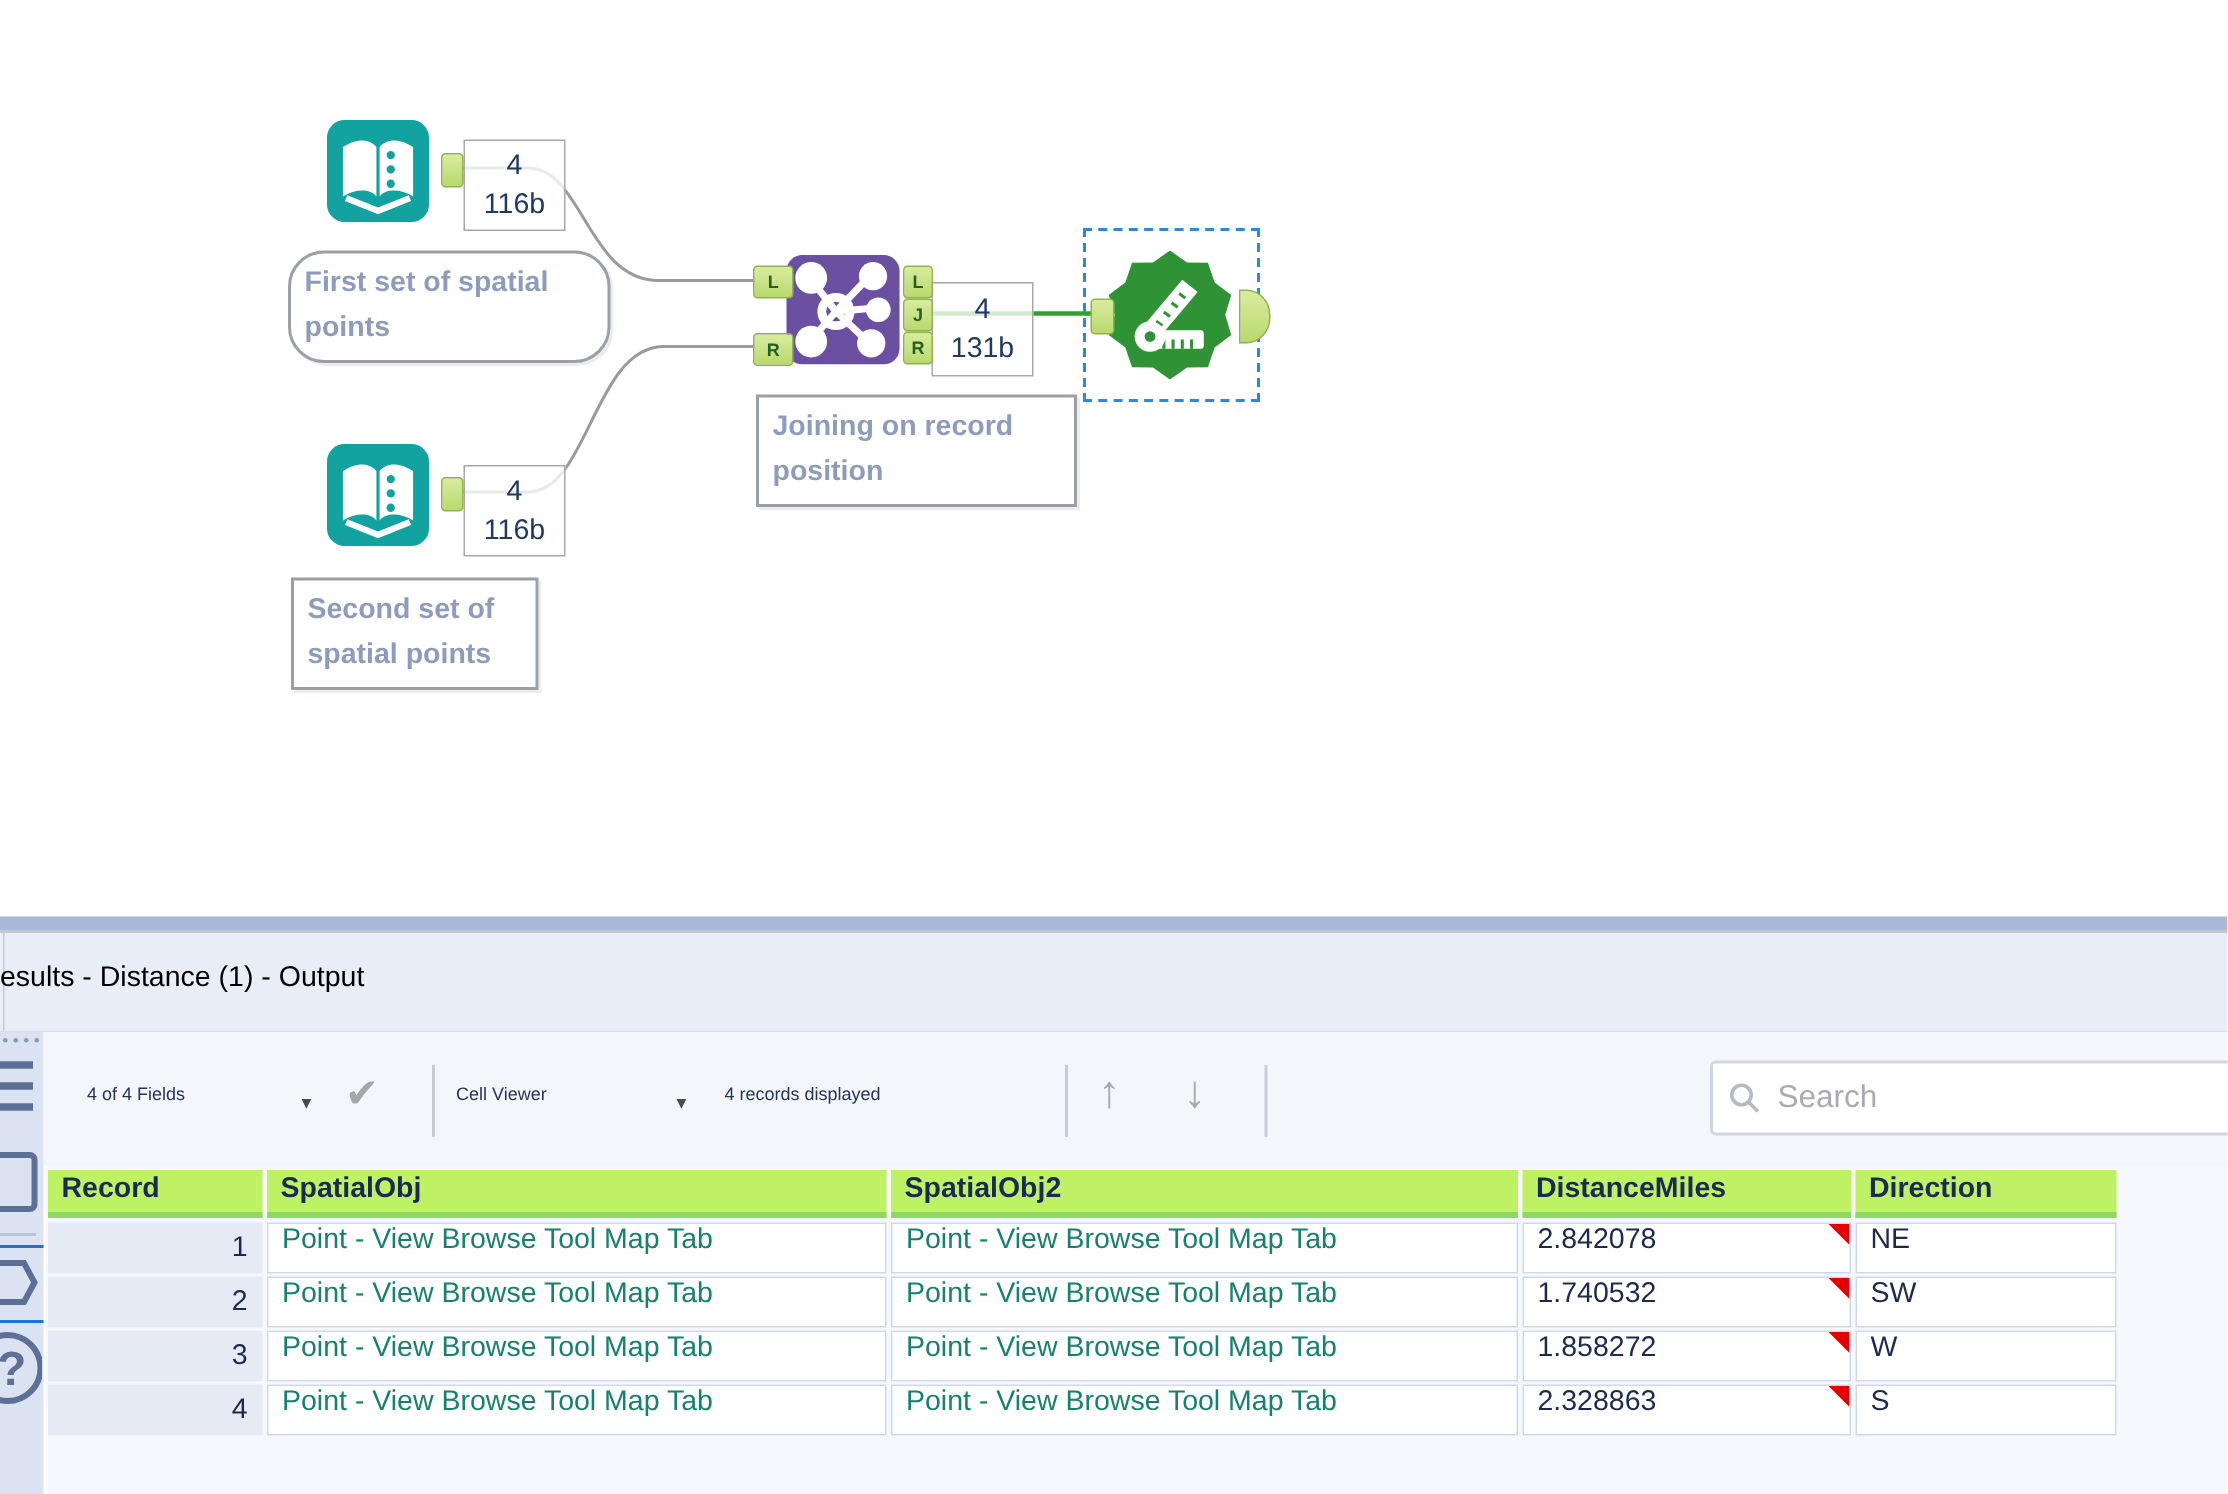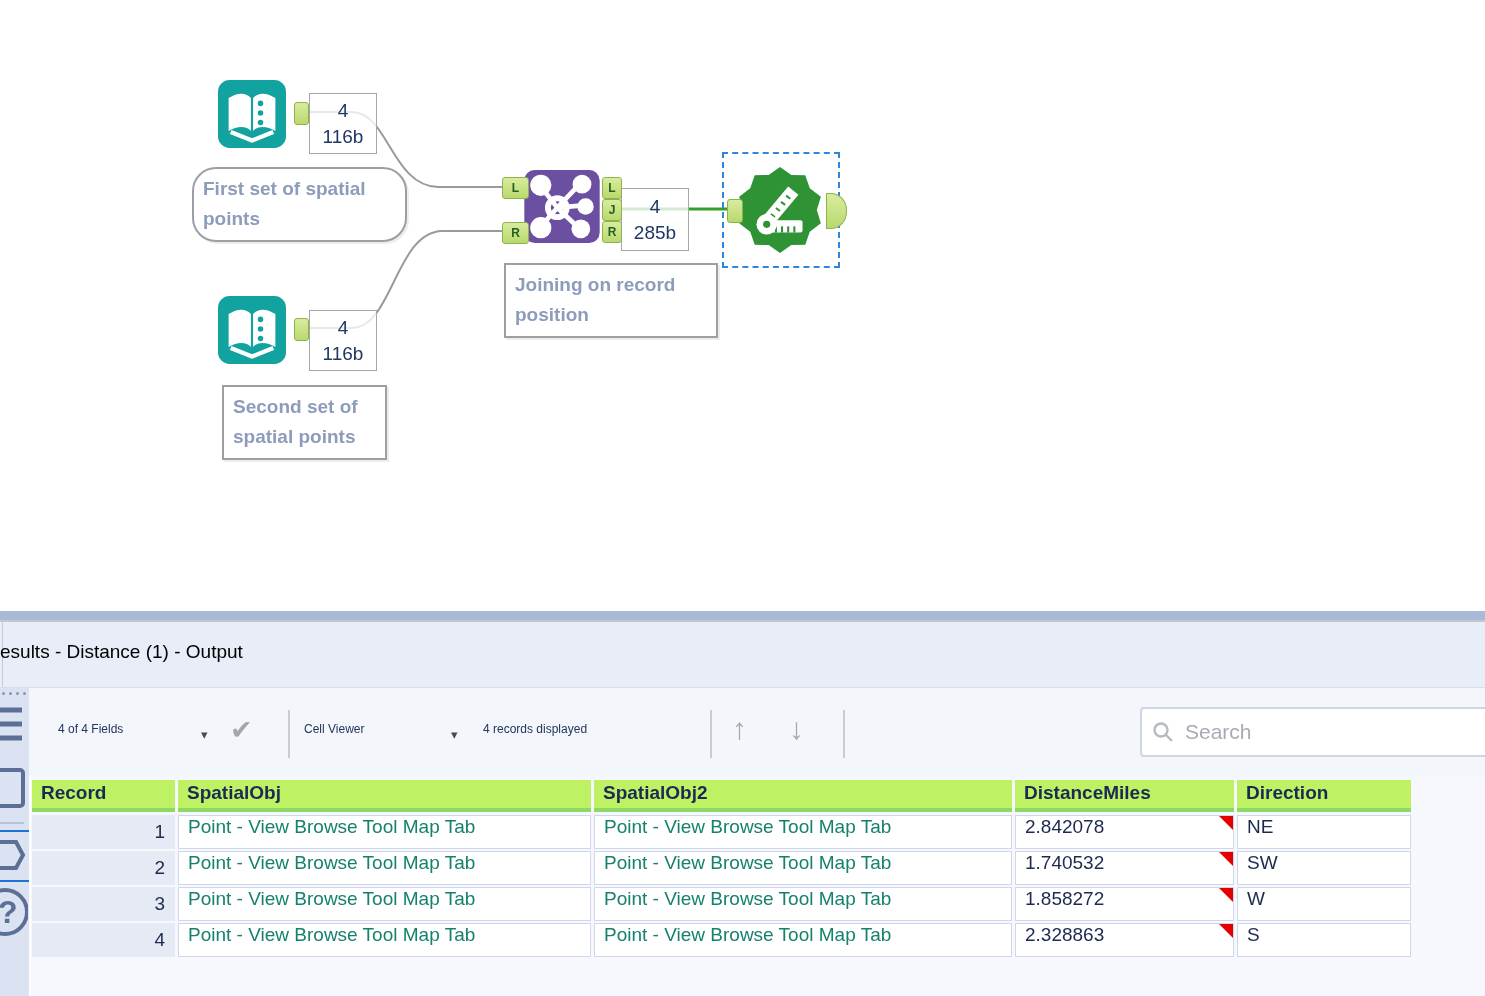--- a/index.html
+++ b/index.html
@@ -104,21 +104,21 @@
       <path d="M12 49 L32 57 L52 49" fill="none" stroke="#ffffff" stroke-width="4" stroke-linejoin="round"></path>
       <circle cx="40" cy="22" r="2.6" fill="#12a2a0"></circle>
       <circle cx="40" cy="31" r="2.6" fill="#12a2a0"></circle>
       <circle cx="40" cy="40" r="2.6" fill="#12a2a0"></circle>
     </svg>
     <div class="anchor" style="left:294px;top:318px;width:13px;height:21px"></div>
     <div class="ann-box" style="left:309px;top:310px;width:66px;height:59px">
       <span>4</span>
       <span>116b</span>
     </div>
-    <div class="label-box" style="left:194px;top:385px;width:143px;margin-left:28px;">Second set of spatial points</div>
+    <div class="label-box" style="left:194px;top:385px;width:143px;">Second set of spatial points</div>
 
     <div class="anchor" style="left:502px;top:177px;width:25px;height:20px">L</div>
     <div class="anchor" style="left:502px;top:222px;width:25px;height:20px">R</div>
     <svg class="tool-icon" style="left:524px;top:170px" width="76" height="73" viewBox="0 0 64 62">
       <rect x="0" y="0" width="64" height="62" rx="9" fill="#6b4fa0"></rect>
       <g stroke="#ffffff" stroke-width="4">
         <line x1="28" y1="32" x2="14" y2="14"></line>
           <line x1="28" y1="32" x2="47" y2="12"></line>
         <line x1="28" y1="32" x2="50" y2="30"></line>
           <line x1="28" y1="32" x2="46" y2="49"></line>
@@ -129,21 +129,21 @@
       <circle cx="14" cy="49" r="9" fill="#ffffff"></circle>
       <circle cx="48" cy="50" r="8" fill="#ffffff"></circle>
       <circle cx="52" cy="31" r="7" fill="#ffffff"></circle>
       <circle cx="28" cy="32" r="8" fill="none" stroke="#ffffff" stroke-width="5"></circle>
     </svg>
     <div class="anchor" style="left:602px;top:177px;width:18px;height:20px">L</div>
     <div class="anchor" style="left:602px;top:199px;width:18px;height:20px">J</div>
     <div class="anchor" style="left:602px;top:221px;width:18px;height:20px">R</div>
     <div class="ann-box" style="left:621px;top:188px;width:66px;height:61px">
       <span>4</span>
-      <span>285b</span>
+      <span>131b</span>
     </div>
     <div class="label-box" style="left:504px;top:263px;width:192px;">Joining on record position</div>
 
     <div class="sel-rect" style="left:722px;top:152px;width:114px;height:112px"></div>
     <div class="anchor" style="left:727px;top:199px;width:14px;height:22px"></div>
     <svg class="tool-icon" style="left:737px;top:167px" width="86" height="86" viewBox="0 0 84 84">
       <polygon fill="#2f9235" points="42,0 53.1,7.8 66.7,8 71.1,20.8 81.9,29 78,42 81.9,55 71.1,63.2 66.7,76 53.1,76.2 42,84 30.9,76.2 17.3,76 12.9,63.2 2.1,55 6,42 2.1,29 12.9,20.8 17.3,8 30.9,7.8"></polygon>
       <path d="M24 50 L50 19 L60 27 L34 58 Z" fill="#ffffff"></path>
       <g stroke="#2f9235" stroke-width="2">
         <line x1="33" y1="46" x2="37" y2="49"></line>

